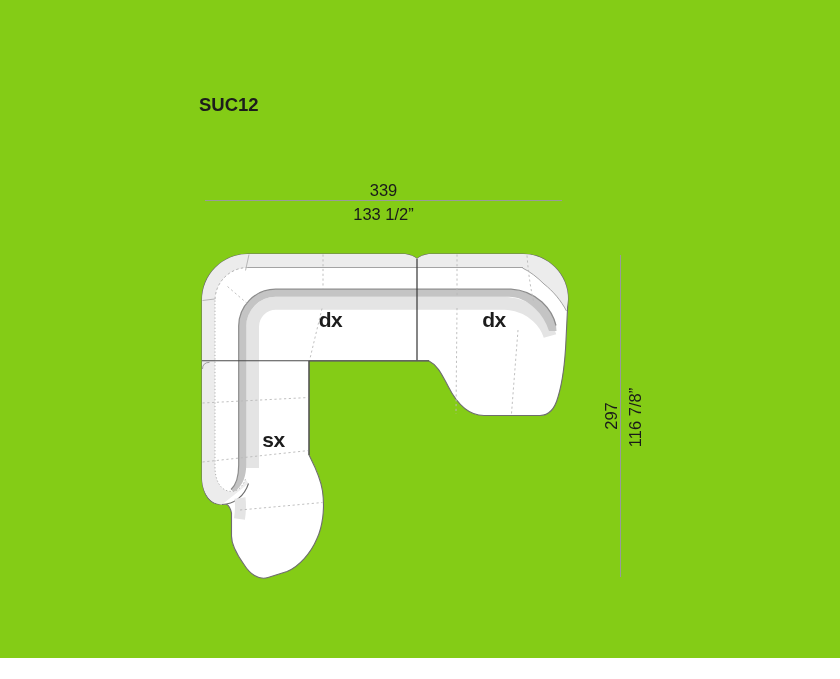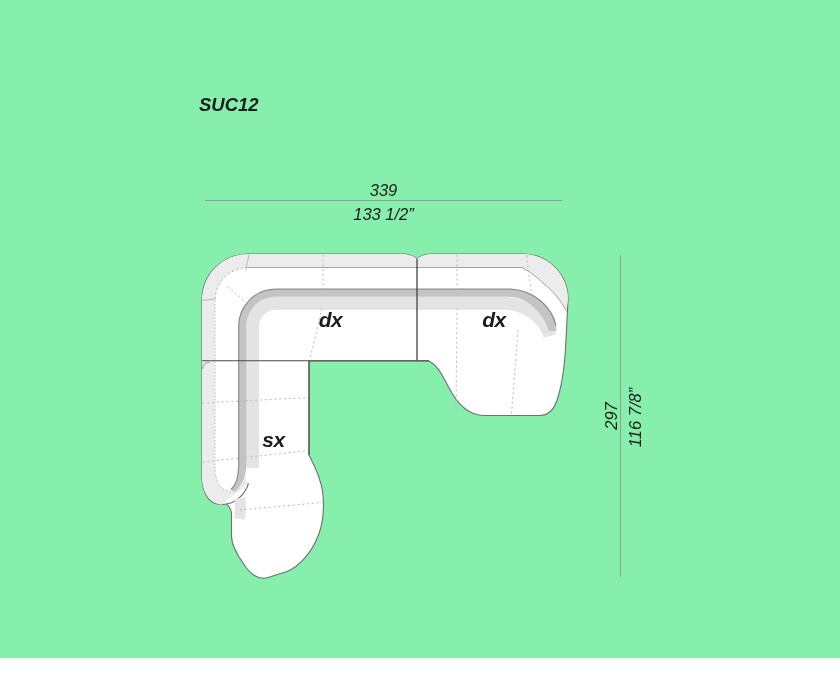--- a/index.html
+++ b/index.html
@@ -1,17 +1,17 @@
 <!DOCTYPE html>
 <html><head>
 <meta charset="utf-8">
 <style>
   html,body{margin:0;padding:0;background:#fff;}
-  .canvas{position:relative;width:840px;height:658px;background:#86efac;overflow:hidden;
-          font-family:"Liberation Sans", sans-serif;font-style:italic;}
+  .canvas{position:relative;width:840px;height:658px;background:#84cc16;overflow:hidden;
+          font-family:"Liberation Sans", sans-serif;}
   svg{display:block;}
   .title-text{font-family:"Liberation Sans", sans-serif;font-size:18.5px;font-weight:bold;fill:#1c1c1c;}
   .dim-text{font-family:"Liberation Sans", sans-serif;font-size:16.5px;fill:#1a1a1a;}
   .label-text{font-family:"Liberation Sans", sans-serif;font-size:21px;font-weight:bold;fill:#1c1c1c;letter-spacing:-0.5px;}
   .dim-line{stroke:#9a9a9a;stroke-width:1;fill:none;}
   .outline{fill:#ffffff;stroke:#6e6e6e;stroke-width:1.1;stroke-linejoin:round;}
   .shell-band{stroke:none;}
   .fade-stroke{fill:none;stroke:#e4e4e4;}
   .inner-line-solid{fill:none;stroke:#9a9a9a;stroke-width:0.9;}
   .inner-line-dash{fill:none;stroke:#a8a8a8;stroke-width:0.9;stroke-dasharray:2.4 2.4;}

